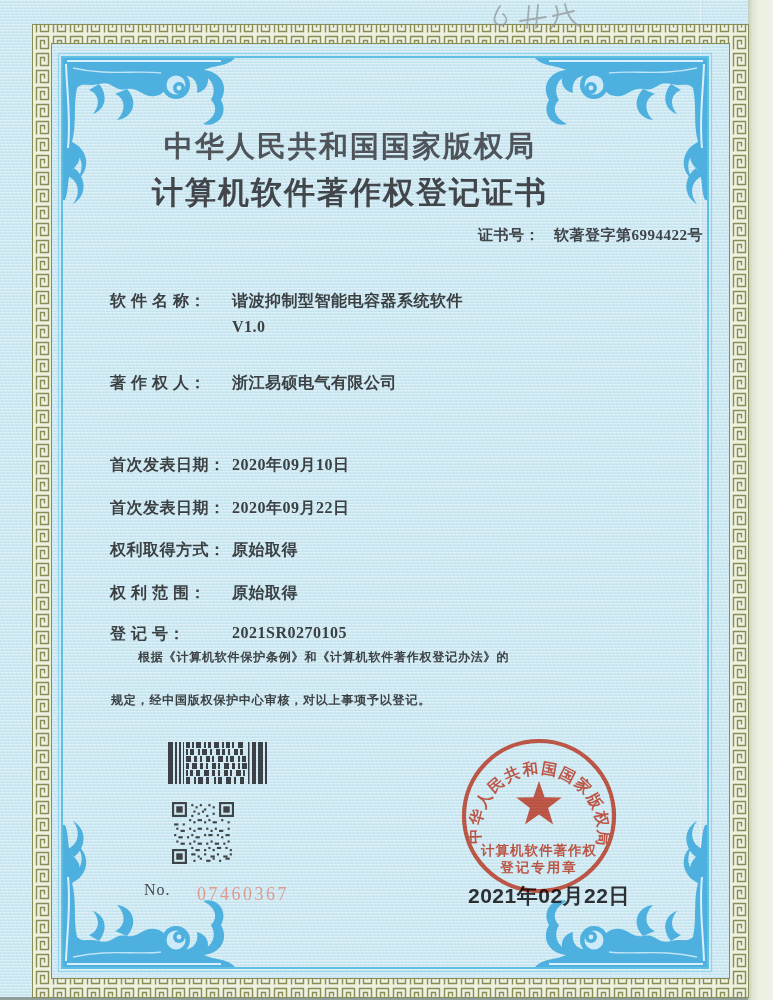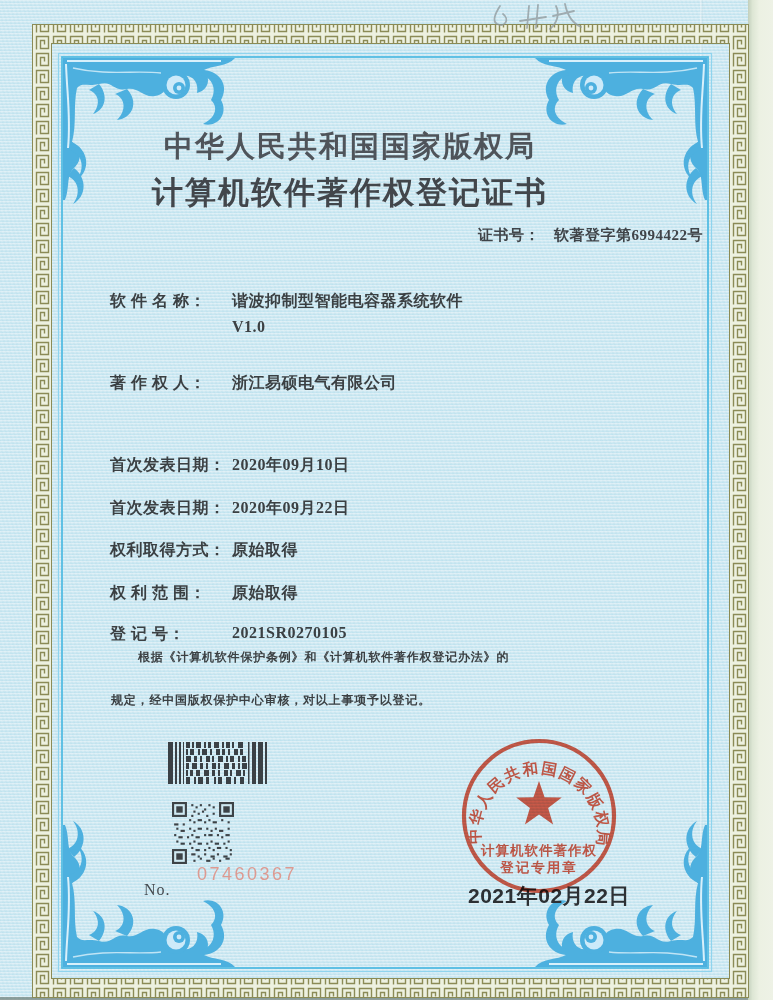--- a/index.html
+++ b/index.html
@@ -25,22 +25,22 @@
   .authority{top:127px;font-size:29px;font-weight:700;letter-spacing:2px;color:#4f545a;}
   .cert-title{top:172px;font-size:31px;font-weight:800;letter-spacing:2px;color:#42464b;font-family:Liberation Mono, monospace;}
   .certno{position:absolute;left:478px;top:226px;font-size:15px;font-weight:700;
     letter-spacing:.5px;white-space:nowrap;color:#3f4449;}
   .certno .gap{display:inline-block;width:14px;}
   .field-row{position:absolute;left:110px;width:600px;height:22px;white-space:nowrap;margin-top:28px;}
   .flabel{position:absolute;left:0;font-size:16px;font-weight:700;letter-spacing:.5px;}
   .fvalue{position:absolute;left:122px;font-size:16px;font-weight:700;letter-spacing:.5px;}
   .statement{position:absolute;font-size:12px;font-weight:700;letter-spacing:.8px;white-space:nowrap;}
   .serial-label{position:absolute;left:144px;top:881px;font-size:16px;color:#454b50;letter-spacing:1px;}
-  .serial-number{position:absolute;left:197px;top:864px;font-size:18px;letter-spacing:2.5px;
-    color:#dd9a91;font-family:Liberation Sans, sans-serif;}
+  .serial-number{position:absolute;left:197px;top:884px;font-size:18px;letter-spacing:2.5px;
+    color:#dd9a91;font-family:Liberation Serif, serif;}
   .issue-date{position:absolute;left:468px;top:882px;font-size:21px;font-weight:700;letter-spacing:.5px;
     color:#2c3034;font-family:"Liberation Sans","DejaVu Sans",sans-serif;white-space:nowrap;z-index:6;}
   .seal-wrap{position:absolute;left:459px;top:736px;width:160px;height:160px;z-index:5;
     opacity:.92;mix-blend-mode:multiply;}
   .barcode-wrap{position:absolute;left:168px;top:742px;width:100px;height:42px;}
   .qr-wrap{position:absolute;left:172px;top:802px;width:62px;height:62px;}
   .hand-wrap{position:absolute;left:486px;top:0;width:120px;height:34px;opacity:.75;}
   .content{position:absolute;inset:0;z-index:4;}
 </style>
 </head>

